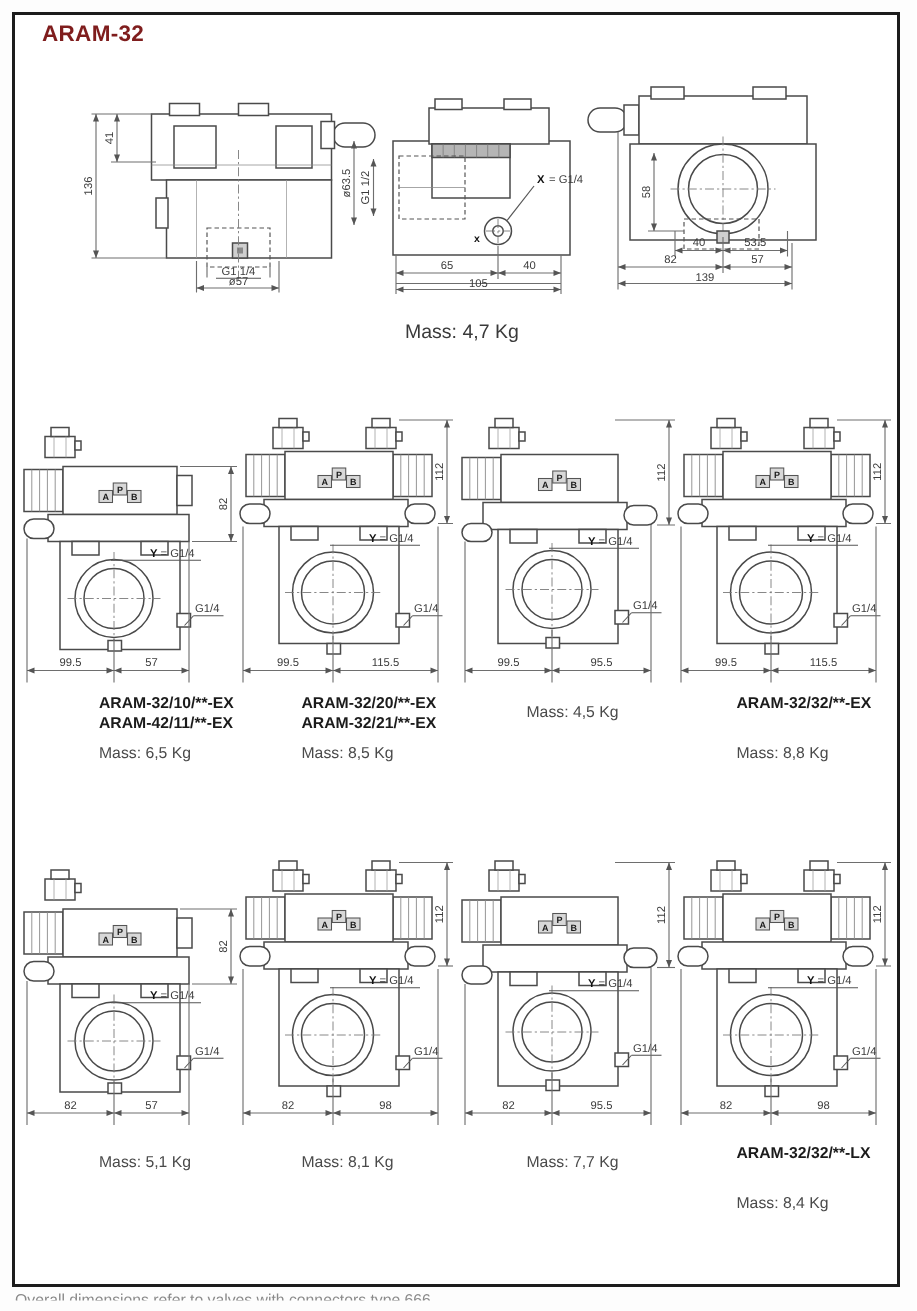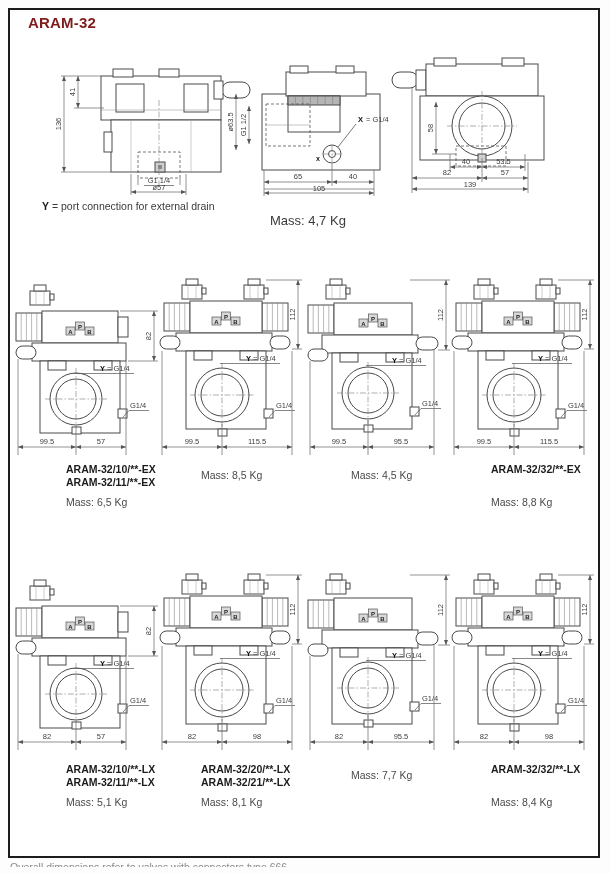--- a/index.html
+++ b/index.html
@@ -161,21 +161,20 @@
         <text x="119" y="121" fill="#3c3c3c" font-size="7.5" font-family="&quot;Liberation Sans&quot;,sans-serif" text-anchor="middle">57</text>
         <line x1="26" y1="135" x2="142" y2="135" stroke="#6e6e6e" stroke-width="0.75"></line>
         <path d="M26 135 l5 -2 l0 4 z" fill="#555"></path>
         <path d="M142 135 l-5 -2 l0 4 z" fill="#555"></path>
         <text x="84" y="133" fill="#3c3c3c" font-size="7.5" font-family="&quot;Liberation Sans&quot;,sans-serif" text-anchor="middle">139</text>
       </g>
     </svg>
   </div>
 
 <div class="legend">
-  <div><b>Y</b> <span>= port connection for external drain</span></div>
 </div>
 <div class="mass-top">Mass: 4,7 Kg</div>
 
 <div class="fig" style="left:14px;top:277px">
     <svg width="148" height="182" viewBox="0 0 148 182">
       <g>
         <rect x="16" y="14" width="20" height="14" fill="#fff" stroke="#4a4a4a" stroke-width="1"></rect>
         <rect x="20" y="8" width="12" height="6" fill="#fff" stroke="#4a4a4a" stroke-width="1"></rect>
         <rect x="36" y="17" width="4" height="6" fill="#fff" stroke="#4a4a4a" stroke-width="1"></rect>
         <line x1="22" y1="14" x2="22" y2="28" stroke="#999" stroke-width="0.5"></line>
@@ -417,25 +416,29 @@
         <path d="M64 170 l-5 -2 l0 4 z" fill="#555"></path>
         <text x="34" y="167" fill="#3c3c3c" font-size="7.5" font-family="&quot;Liberation Sans&quot;,sans-serif" text-anchor="middle">99.5</text>
         <text x="99" y="167" fill="#3c3c3c" font-size="7.5" font-family="&quot;Liberation Sans&quot;,sans-serif" text-anchor="middle">115.5</text>
       </g>
     </svg>
   </div>
 
 <div class="labels" style="left:46px;top:463px">
   <div class="models">
     <div>ARAM-32/10/**-EX</div>
-    <div>ARAM-32/11/**-EX</div>
+    <div>ARAM-42/11/**-EX</div>
   </div>
   <div class="mass">Mass: 6,5 Kg</div>
 </div>
 <div class="labels" style="left:181px;top:463px">
+  <div class="models">
+    <div>ARAM-32/20/**-EX</div>
+    <div>ARAM-32/21/**-EX</div>
+  </div>
   <div class="mass">Mass: 8,5 Kg</div>
 </div>
 <div class="labels" style="left:331px;top:463px">
   <div class="mass">Mass: 4,5 Kg</div>
 </div>
 <div class="labels" style="left:471px;top:463px">
   <div class="models">
     <div>ARAM-32/32/**-EX</div>
     <div></div>
   </div>
@@ -685,31 +688,23 @@
         <path d="M134 170 l-5 -2 l0 4 z" fill="#555"></path>
         <path d="M64 170 l5 -2 l0 4 z" fill="#555"></path>
         <path d="M64 170 l-5 -2 l0 4 z" fill="#555"></path>
         <text x="34" y="167" fill="#3c3c3c" font-size="7.5" font-family="&quot;Liberation Sans&quot;,sans-serif" text-anchor="middle">82</text>
         <text x="99" y="167" fill="#3c3c3c" font-size="7.5" font-family="&quot;Liberation Sans&quot;,sans-serif" text-anchor="middle">98</text>
       </g>
     </svg>
   </div>
 
 <div class="labels" style="left:46px;top:763px">
-  <div class="models">
-    <div>ARAM-32/10/**-LX</div>
-    <div>ARAM-32/11/**-LX</div>
-  </div>
   <div class="mass">Mass: 5,1 Kg</div>
 </div>
 <div class="labels" style="left:181px;top:763px">
-  <div class="models">
-    <div>ARAM-32/20/**-LX</div>
-    <div>ARAM-32/21/**-LX</div>
-  </div>
   <div class="mass">Mass: 8,1 Kg</div>
 </div>
 <div class="labels" style="left:331px;top:763px">
   <div class="mass">Mass: 7,7 Kg</div>
 </div>
 <div class="labels" style="left:471px;top:763px">
   <div class="models">
     <div>ARAM-32/32/**-LX</div>
     <div></div>
   </div>

